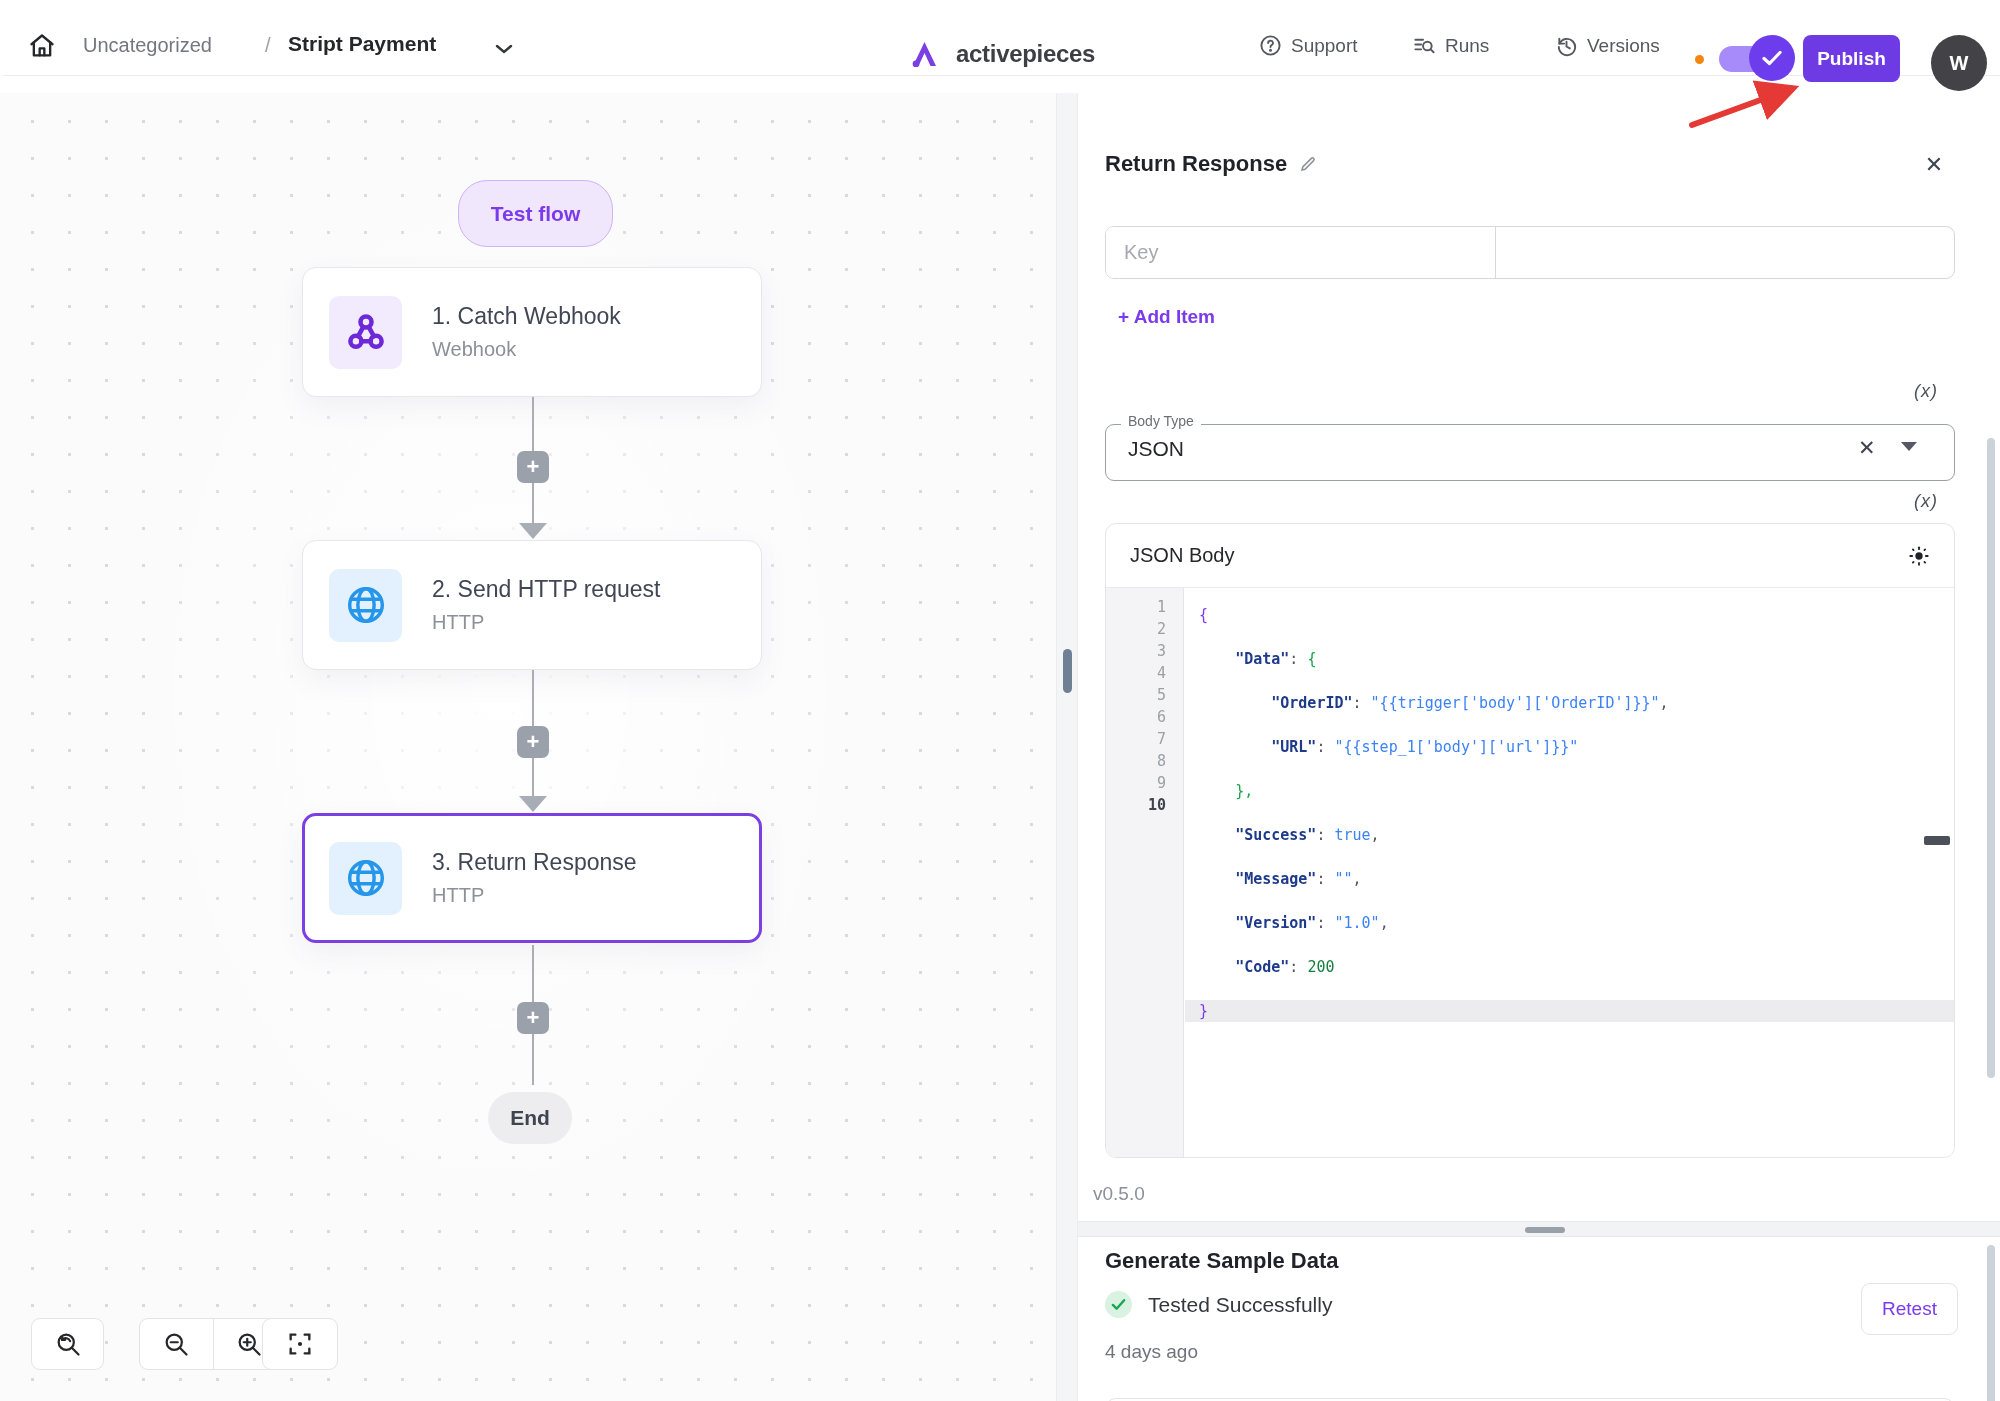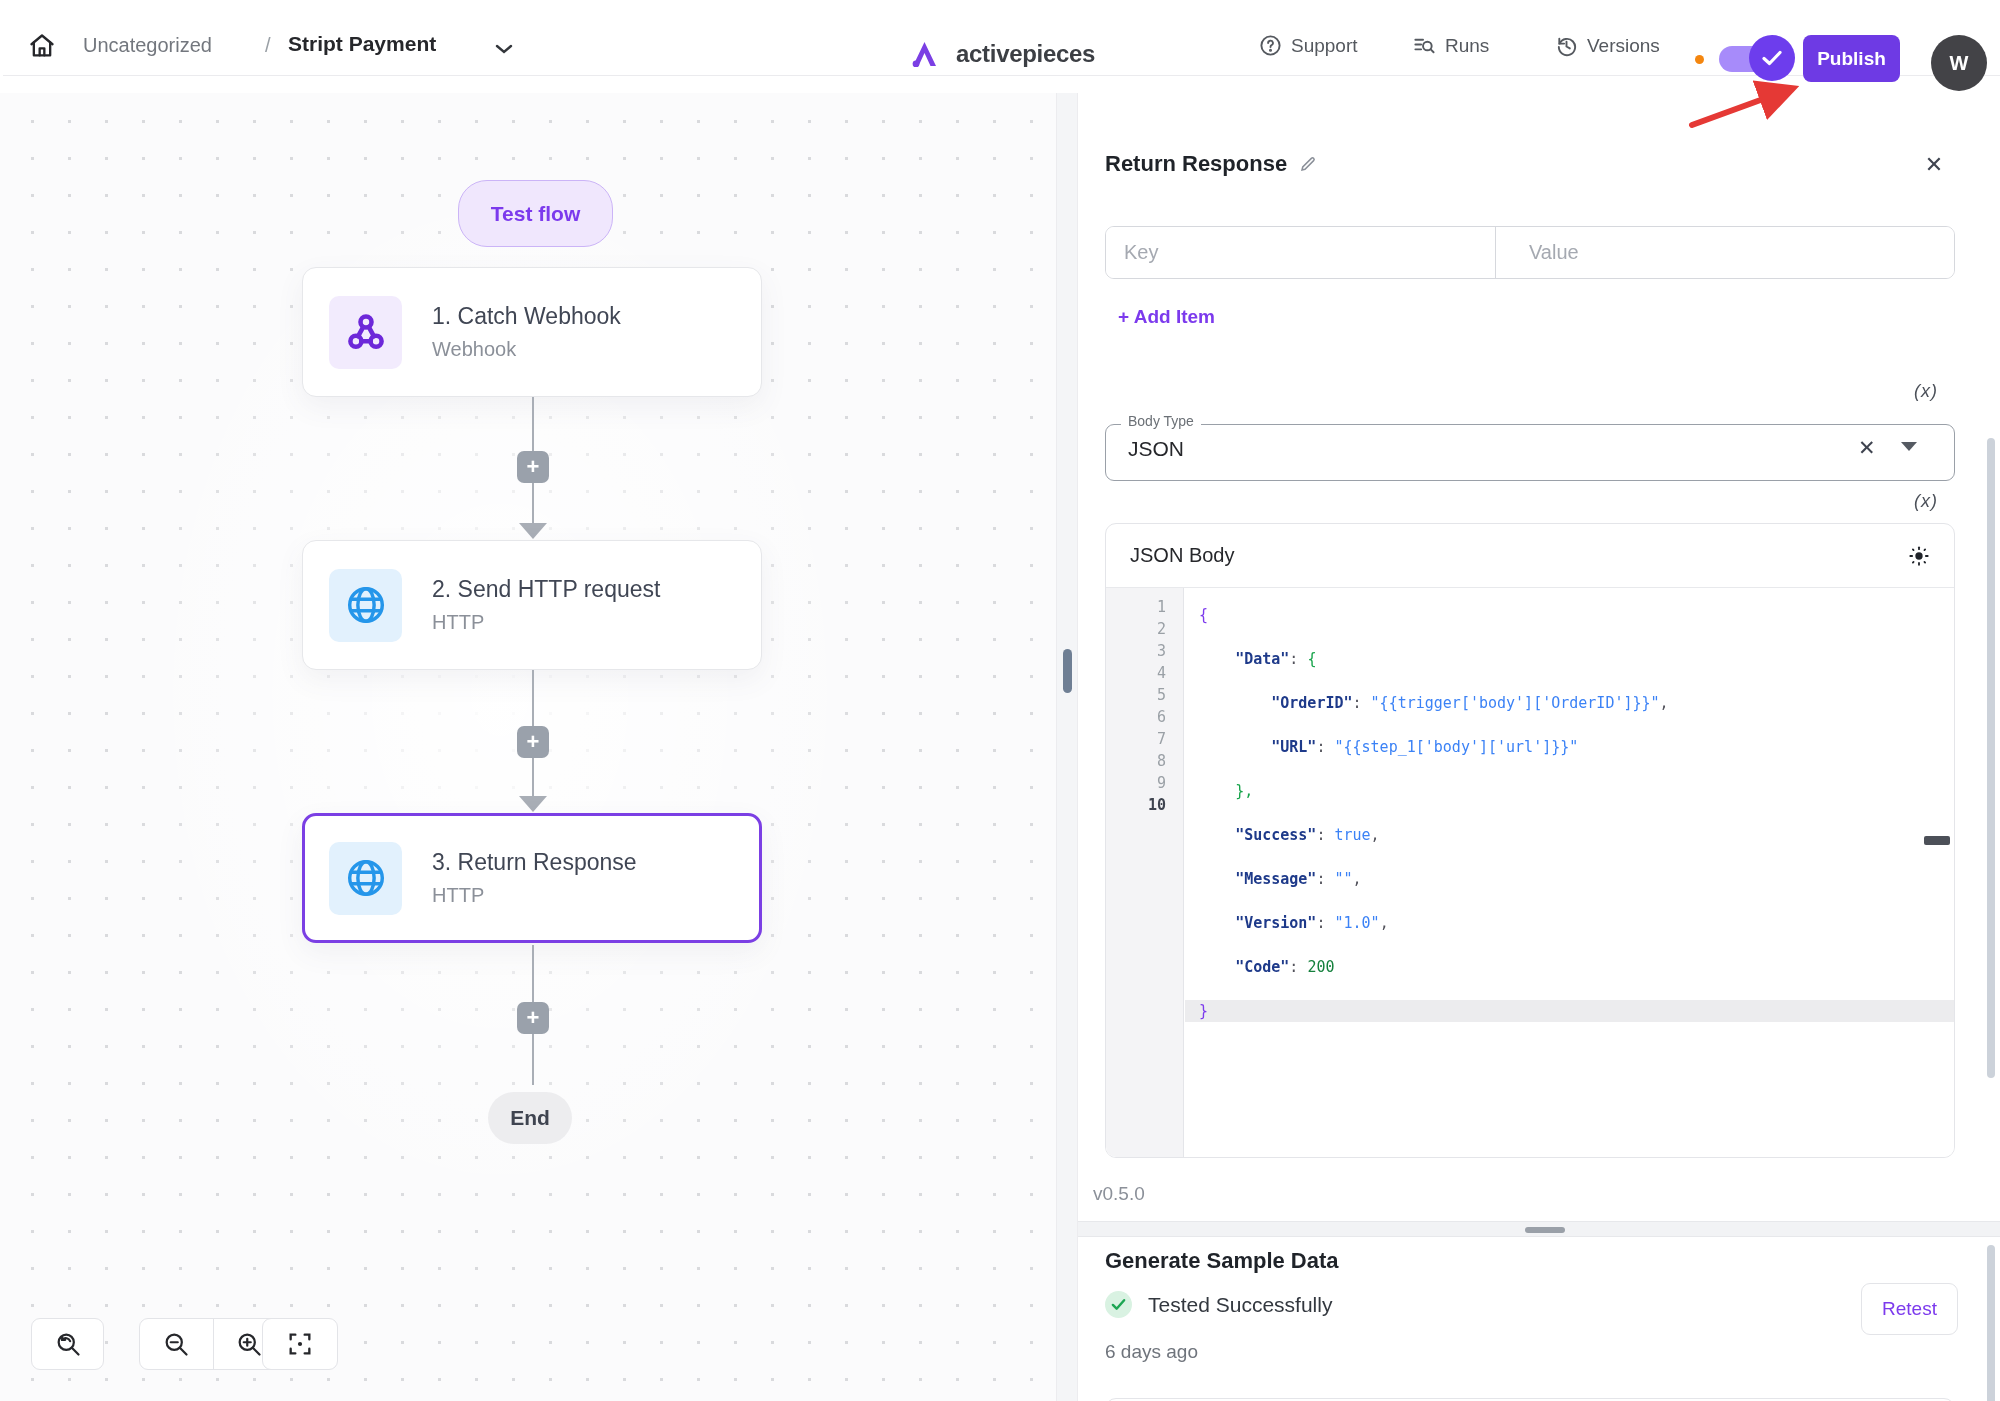--- a/index.html
+++ b/index.html
@@ -347,21 +347,20 @@
       <span>
         <svg width="18" height="18" viewBox="0 0 24 24" fill="none" stroke="#8b9099" stroke-width="2" stroke-linecap="round">
             <path d="M4 20l1-4L16.5 4.5a2.1 2.1 0 0 1 3 3L8 19l-4 1z"></path>
           </svg>
       </span>
     </div>
     <div class="pa" id="panel-close">✕</div>
 
     <div class="pa" id="kv-row">
       <input id="kv-key" placeholder="Key" style="">
-      <input id="kv-value" placeholder="Value" style="">
     </div>
 
     <div class="pa" id="add-item">+ Add Item</div>
 
     <div class="pa fx-icon" id="fx-1">(x)</div>
 
     <div class="pa" id="bodytype-box"></div>
     <div class="pa" id="bodytype-legend">Body Type</div>
     <div class="pa" id="bodytype-value">JSON</div>
     <div class="pa" id="bodytype-clear">✕</div>
@@ -424,21 +423,21 @@
 
     <div class="pa" id="tested-row">
       <span id="tested-check">
         <svg width="15" height="13" viewBox="0 0 16 13" fill="none" stroke="#1ca653" stroke-width="2.6" stroke-linecap="round" stroke-linejoin="round">
             <path d="M2 7l4 4 8-9"></path>
           </svg>
       </span>
       <span id="tested-label">Tested Successfully</span>
     </div>
     <button class="pa" id="retest-btn">Retest</button>
-    <div class="pa" id="tested-time">6 days ago</div>
+    <div class="pa" id="tested-time">4 days ago</div>
 
     <div class="pa" id="output-card">
       <div id="output-header">
         
         
       </div>
 
     </div>
 
     <div class="pa scroll-thumb" id="panel-scroll-1"></div>

